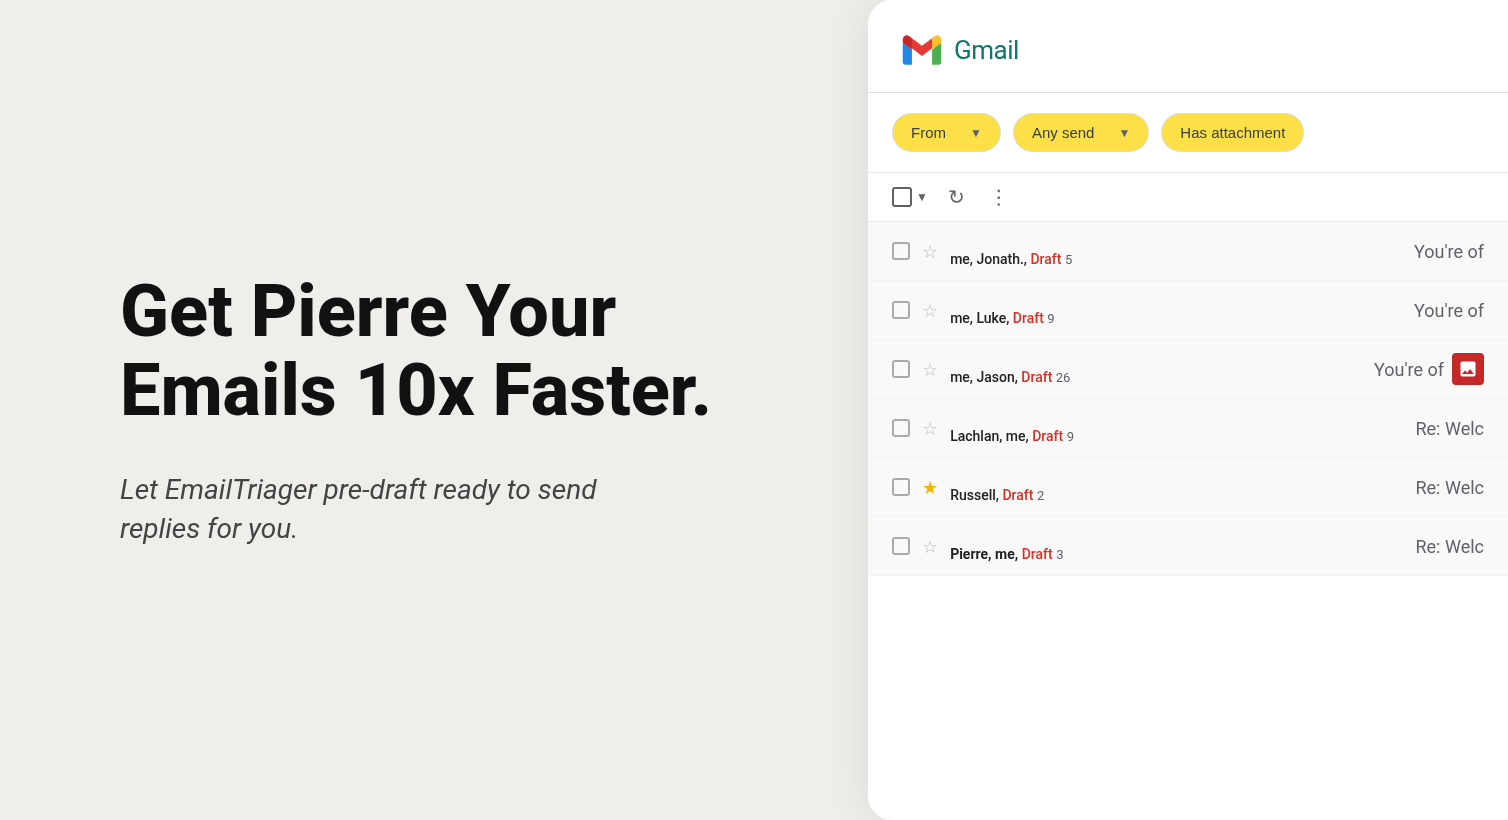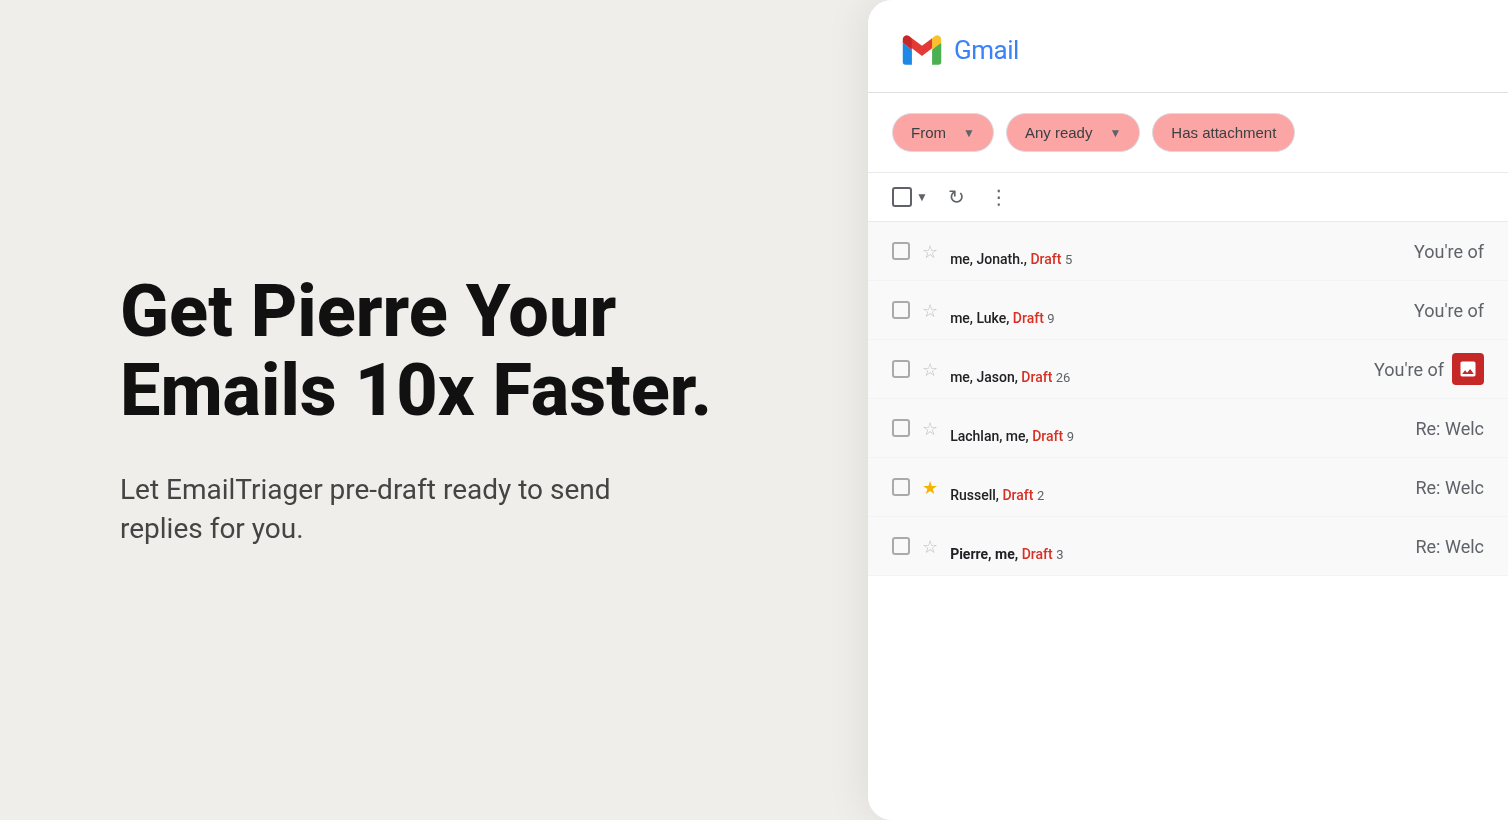--- a/index.html
+++ b/index.html
@@ -27,20 +27,21 @@
       margin-bottom: 40px;
       max-width: 650px;
     }
 
     .subheadline {
       font-size: 28px;
       color: #444;
       font-weight: 400;
       line-height: 1.4;
       max-width: 520px;
+      font-style: italic;
     }
 
     .right-panel {
       width: 640px;
       height: 820px;
       background: #f1f3f4;
       border-radius: 24px 0 0 24px;
       overflow: hidden;
       box-shadow: -4px 0 40px rgba(0,0,0,0.08);
       display: flex;
@@ -62,41 +63,41 @@
       gap: 10px;
     }
 
     .gmail-m {
       width: 44px;
       height: 44px;
     }
 
     .gmail-title {
       font-size: 26px;
-      color: #3b82f6;
+      color: #0f766e;
       font-weight: 400;
       letter-spacing: -0.5px;
     }
 
     .filter-bar {
       background: #fff;
       padding: 20px 24px;
       display: flex;
       gap: 12px;
       border-bottom: 1px solid #e8eaed;
     }
 
     .filter-btn {
       display: flex;
       align-items: center;
-      gap: 17px;
+      gap: 24px;
       padding: 10px 18px;
       border: 1.5px solid #dadce0;
       border-radius: 24px;
-      background: #fca5a5;
+      background: #fde047;
       font-size: 15px;
       color: #3c4043;
       cursor: pointer;
       font-weight: 500;
       white-space: nowrap;
     }
 
     .filter-btn .chevron {
       font-size: 12px;
       color: #5f6368;
@@ -248,21 +249,21 @@
       <span class="gmail-title">Gmail</span>
     </div>
   </div>
 
   <div class="filter-bar">
     <button class="filter-btn">
       <span>From</span>
       <span class="chevron">▼</span>
     </button>
     <button class="filter-btn">
-      <span>Any ready</span>
+      <span>Any send</span>
       <span class="chevron">▼</span>
     </button>
     <button class="filter-btn">
       <span>Has attachment</span>
     </button>
   </div>
 
   <div class="toolbar">
     <div class="checkbox-wrapper">
       <div class="cb"></div>

